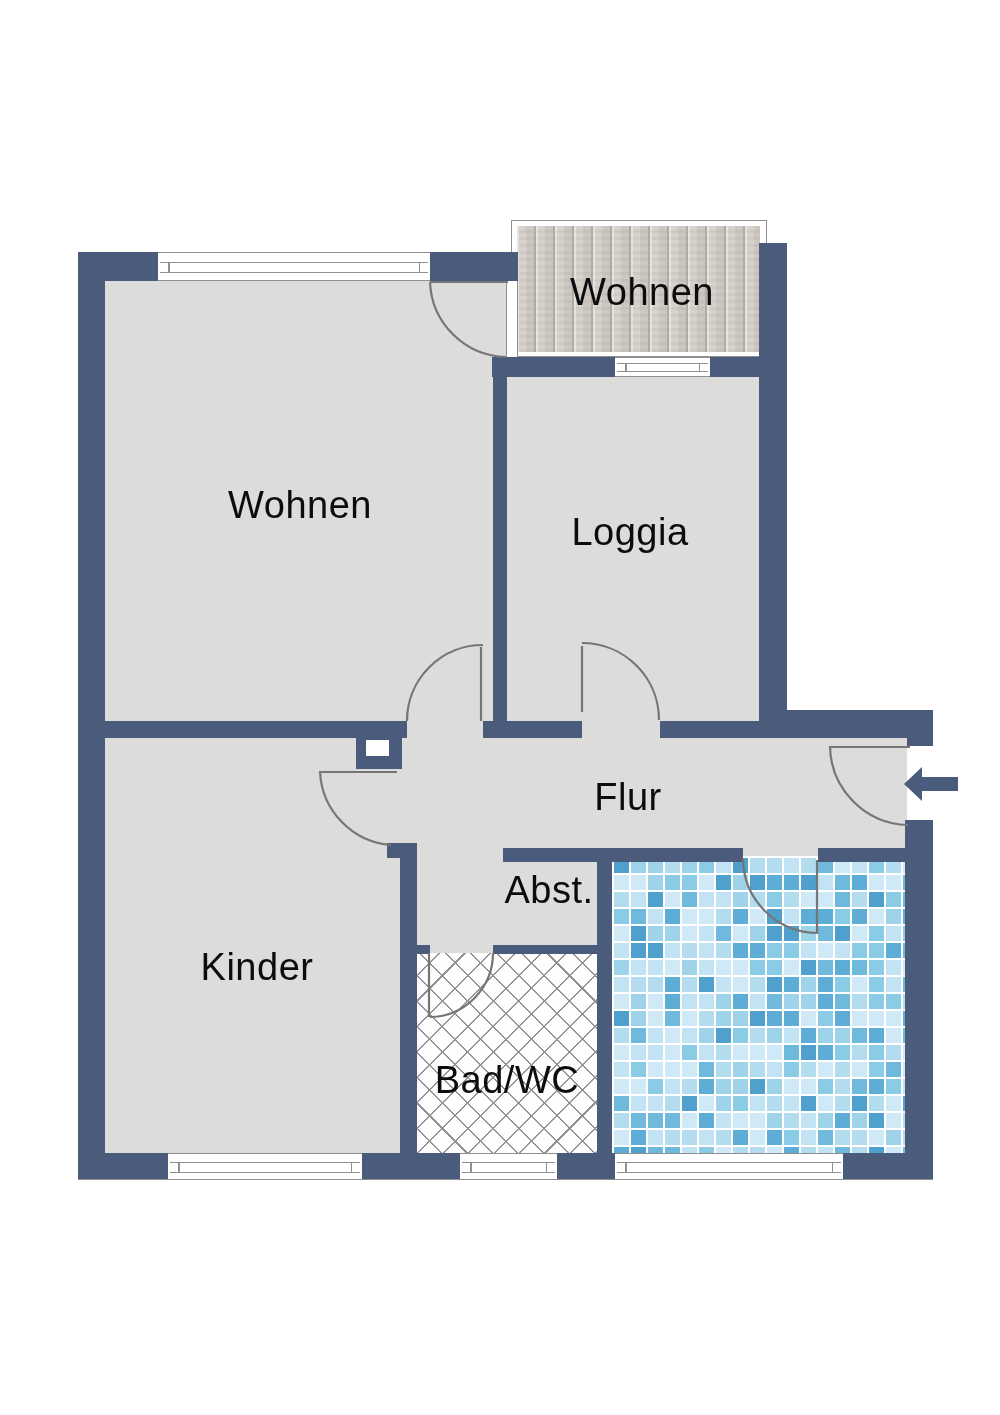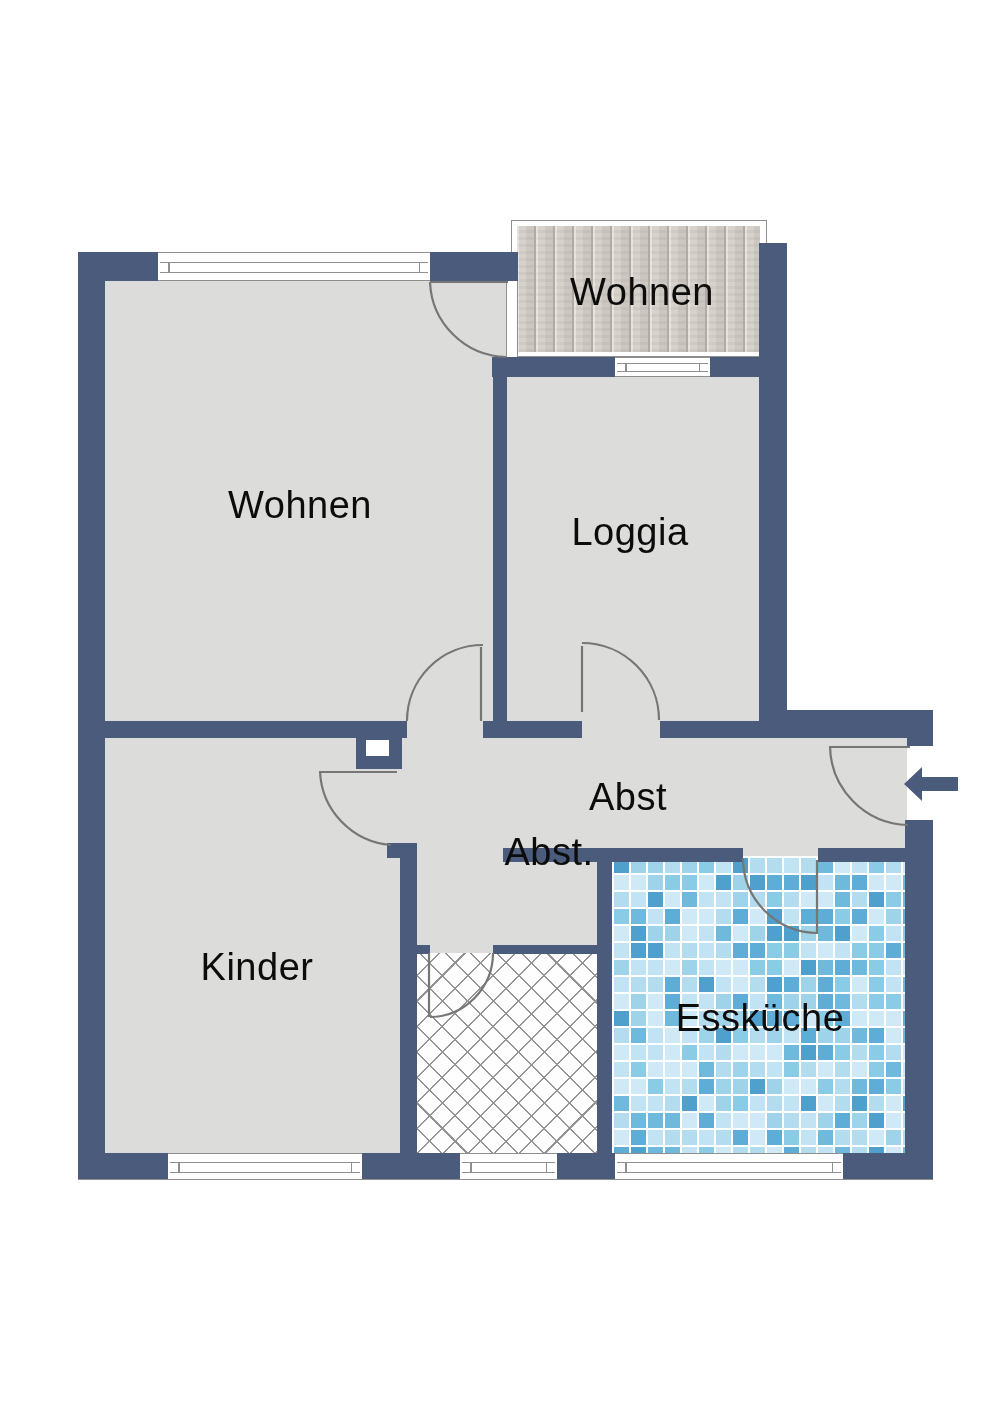--- a/index.html
+++ b/index.html
@@ -479,19 +479,19 @@
     <path class="door-line" d="M817,860 V933"></path>
     <path class="door-line" d="M743,858 A75,75 0 0 0 818,933"></path>
     <path class="door-line" d="M830,747 H910"></path>
     <path class="door-line" d="M830,746 A80,80 0 0 0 908,825"></path>
     <polygon class="arrow" points="904,784 922,767 922,777 958,777 958,791 922,791 922,801"></polygon>
   </svg>
 
   <div class="label" style="left:300px;top:505px;">Wohnen</div>
   <div class="label" style="left:642px;top:292px;">Wohnen</div>
   <div class="label" style="left:630px;top:532px;">Loggia</div>
-  <div class="label" style="left:628px;top:797px;">Abst</div>
-  <div class="label" style="left:549px;top:852px;">Abst.</div>
+  <div class="label" style="left:628px;top:797px;">Flur</div>
+  <div class="label" style="left:549px;top:890px;">Abst.</div>
   <div class="label" style="left:257px;top:967px;">Kinder</div>
-  <div class="label" style="left:760px;top:1018px;">Essküche</div>
+  <div class="label" style="left:507px;top:1080px;">Bad/WC</div>
 
   <div class="abs hairline-bottom" style="left:78px;top:1179px;width:855px;height:1px;"></div>
 </div>
 
 </body></html>

